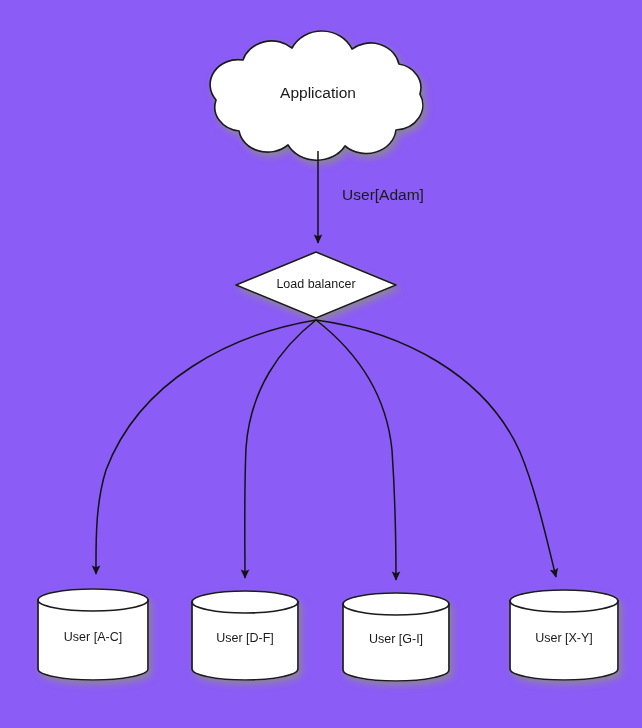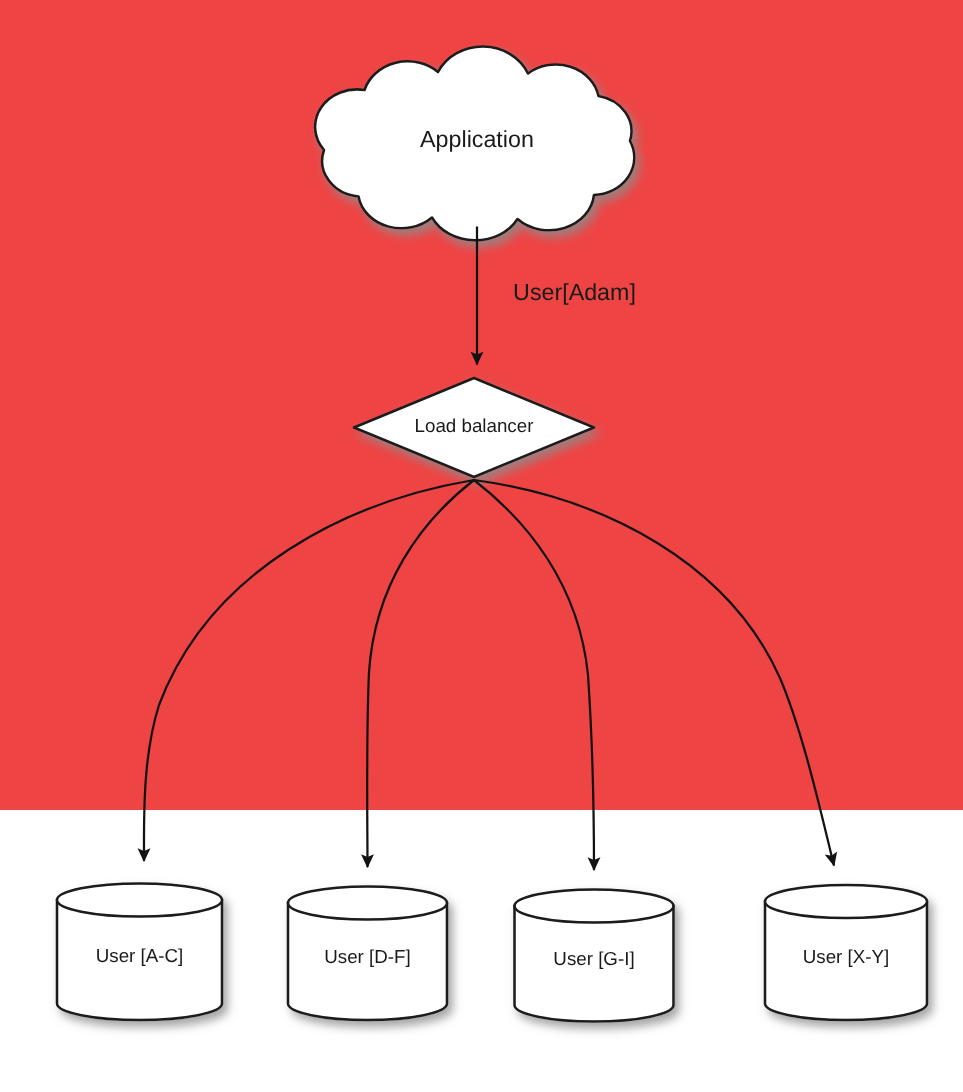--- a/index.html
+++ b/index.html
@@ -9,22 +9,22 @@
   }
   body {
     width: 642px;
     height: 728px;
     font-family: "Liberation Sans", sans-serif;
     overflow: hidden;
   }
   #diagram-canvas {
     position: relative;
     width: 642px;
-    height: 540px;
-    background: #ef4444;
+    height: 728px;
+    background: #8b5cf6;
   }
   #diagram-svg {
     position: absolute;
     top: 0;
     left: 0;
     width: 642px;
     height: 728px;
     display: block;
   }
   .node-shape {

